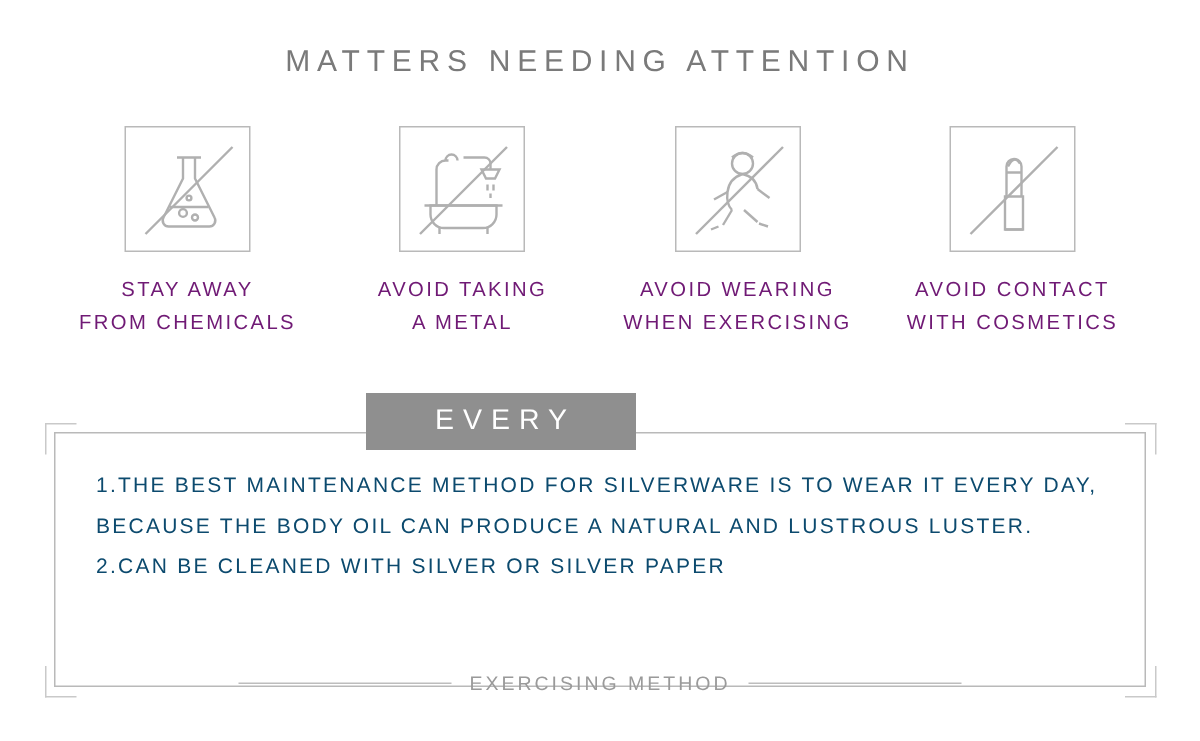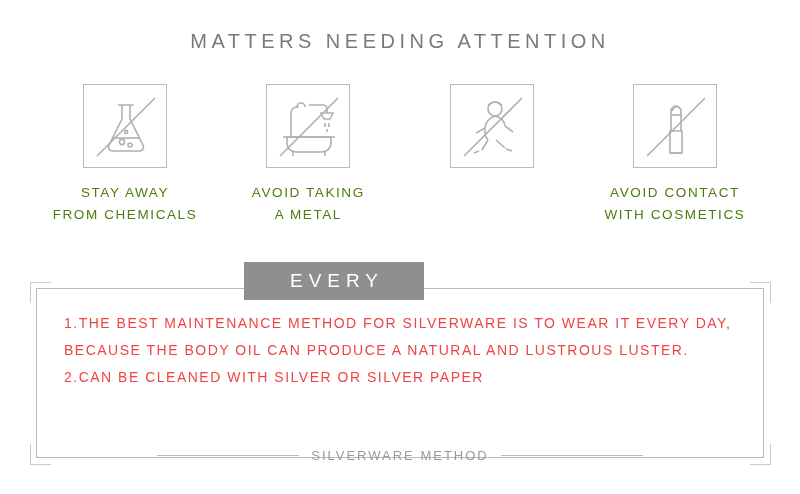--- a/index.html
+++ b/index.html
@@ -60,21 +60,21 @@
   .icon-box svg {
     position: absolute;
     top: 0; left: 0;
   }
   .icon-caption {
     margin-top: 14px;
     text-align: center;
     font-size: 13.5px;
     letter-spacing: 1.6px;
     line-height: 22px;
-    color: #4d7c0f;
+    color: #701a75;
     white-space: pre-line;
   }
 
   
   .method-panel {
     position: absolute;
     left: 36px;
     top: 288px;
     width: 728px;
     height: 170px;
@@ -99,21 +99,21 @@
     box-sizing: border-box;
   }
   .method-body {
     position: absolute;
     left: 64px;
     top: 310px;
     width: 672px;
     font-size: 14px;
     letter-spacing: 1.5px;
     line-height: 27px;
-    color: #ef4444;
+    color: #0c4a6e;
   }
   .method-line {
     white-space: pre-wrap;
   }
 
   
   .footer {
     position: absolute;
     left: 0;
     top: 448px;
@@ -199,20 +199,22 @@
           <path d="M44 31 q-9 3 -10 12 q-1 8 3 12"></path>
           <path d="M44 31 q9 2 10 10"></path>
           <path d="M34 43 l-9 5"></path>
           <path d="M54 41 l8 6"></path>
           <path d="M37 55 l-6 10"></path>
           <path d="M45 55 l9 8"></path>
           <path d="M28 66 l-5 2 M55 64 l6 2"></path>
           <line x1="13" y1="71" x2="71" y2="13" stroke="#b0b0b0" stroke-width="1.6"></line>
         </svg>
       </div>
+      <div class="icon-caption">AVOID WEARING
+WHEN EXERCISING</div>
     </div>
 
     <div class="icon-item">
       <div class="icon-box">
         <svg width="84" height="84" viewBox="0 0 84 84" fill="none" stroke="#b0b0b0" stroke-width="1.6">
           <path d="M36 46 h12 v22 h-12 z"></path>
           <path d="M37 46 v-20 a5 5 0 0 1 10 0 v20"></path>
           <path d="M37 30 h10"></path>
           <path d="M38 26 q4 -8 8 -2"></path>
           <path d="M36 68 h12"></path>
@@ -233,17 +235,17 @@
 
   <div class="method-badge">EVERY</div>
 
   <div class="method-body">
     <div class="method-line">1.THE BEST MAINTENANCE METHOD FOR SILVERWARE IS TO WEAR IT EVERY DAY, BECAUSE THE BODY OIL CAN PRODUCE A NATURAL AND LUSTROUS LUSTER.</div>
     <div class="method-line">2.CAN BE CLEANED WITH SILVER OR SILVER PAPER</div>
   </div>
 
   <div class="footer">
     <div class="rule"></div>
-    <div class="footer-text">SILVERWARE METHOD</div>
+    <div class="footer-text">EXERCISING METHOD</div>
     <div class="rule"></div>
   </div>
 
 </div>
 
 </body></html>

